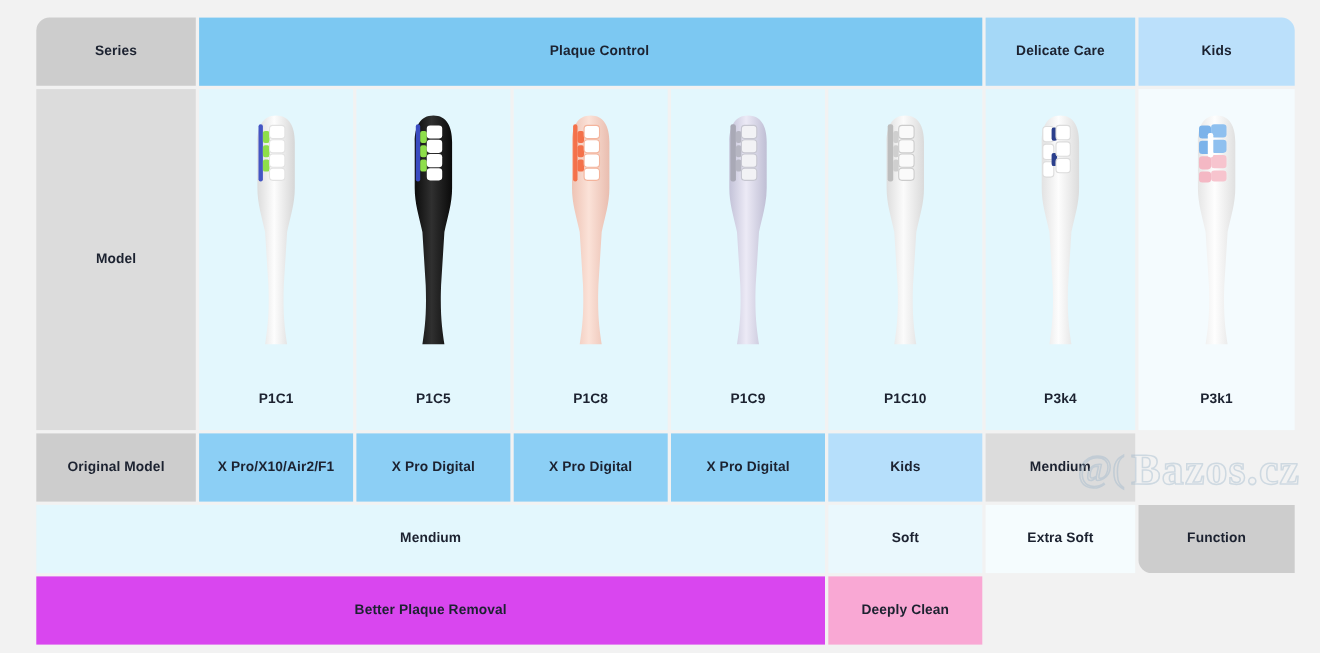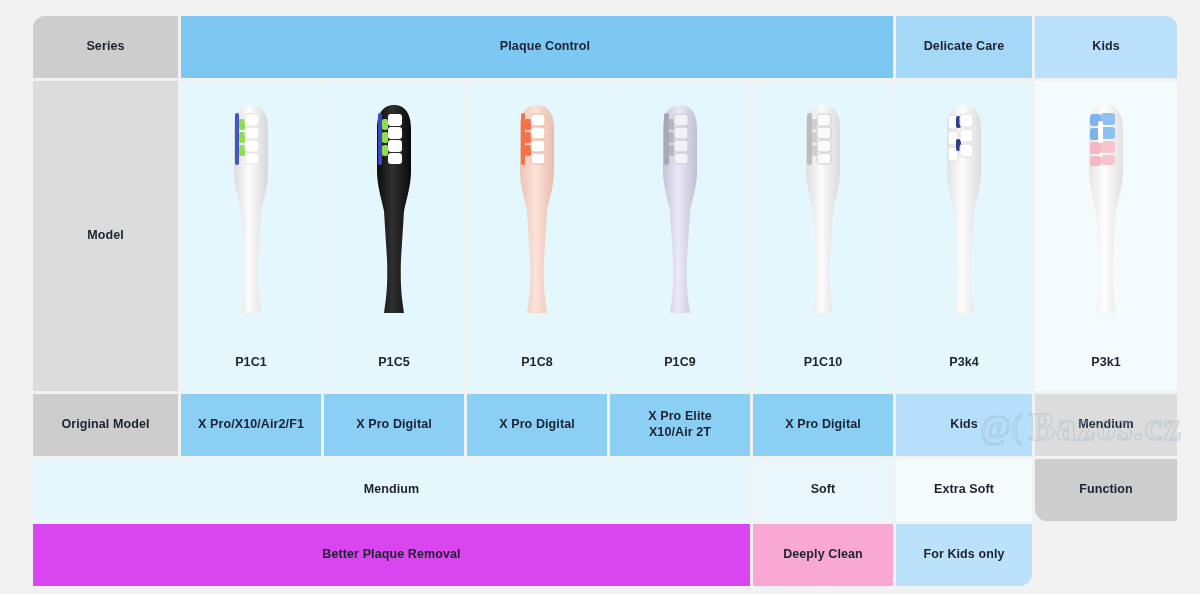--- a/index.html
+++ b/index.html
@@ -304,34 +304,31 @@
           </g>
         </svg>
       </div>
       <div class="model-name">P3k1</div>
     </div>
 
     <div class="cell lbl-dark">Original Model</div>
     <div class="cell om">X Pro/X10/Air2/F1</div>
     <div class="cell om">X Pro Digital</div>
     <div class="cell om">X Pro Digital</div>
-    <div class="cell om" style="white-space: pre-line;">X Pro Elite
-X10/Air 2T</div>
     <div class="cell om">X Pro Digital</div>
     <div class="cell om-kids">Kids</div>
 
     <div class="cell lbl">Mendium</div>
     <div class="cell fm" style="grid-column: span 5;">Mendium</div>
     <div class="cell fm-soft">Soft</div>
     <div class="cell fm-kids">Extra Soft</div>
 
     <div class="cell lbl-func">Function</div>
     <div class="cell fn" style="grid-column: span 5;">Better Plaque Removal</div>
     <div class="cell fn-deep">Deeply Clean</div>
-    <div class="cell fn-kids">For Kids only</div>
 
   </div>
 
   <div class="watermark">
     <span class="wm-at">@(</span>
     <span class="wm-text">Bazos.cz</span>
   </div>
 
 </div>
 

